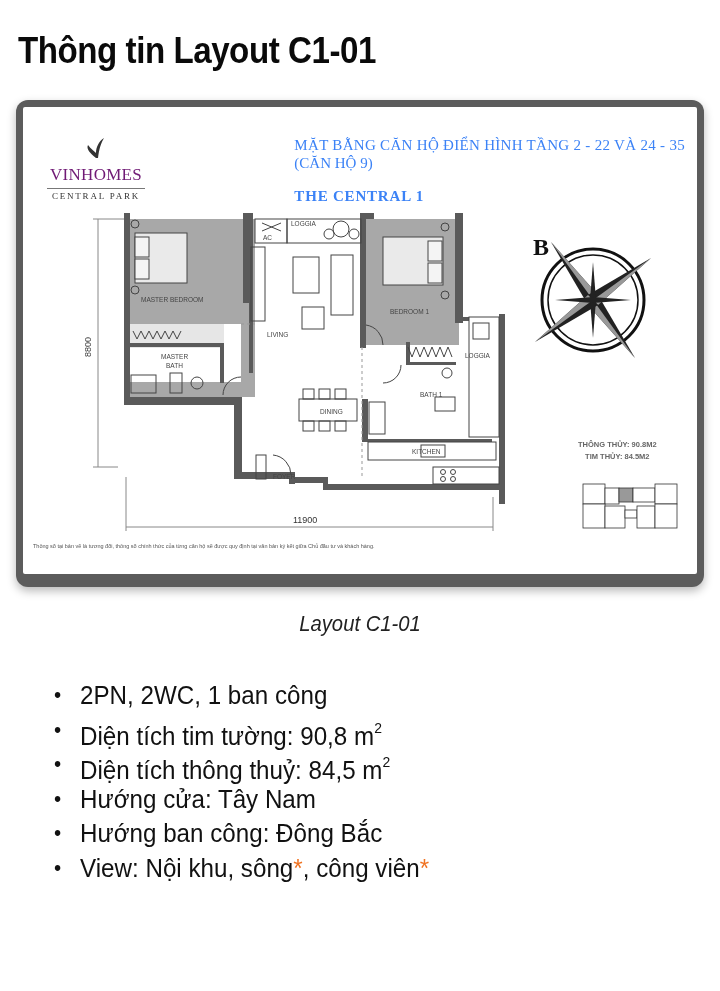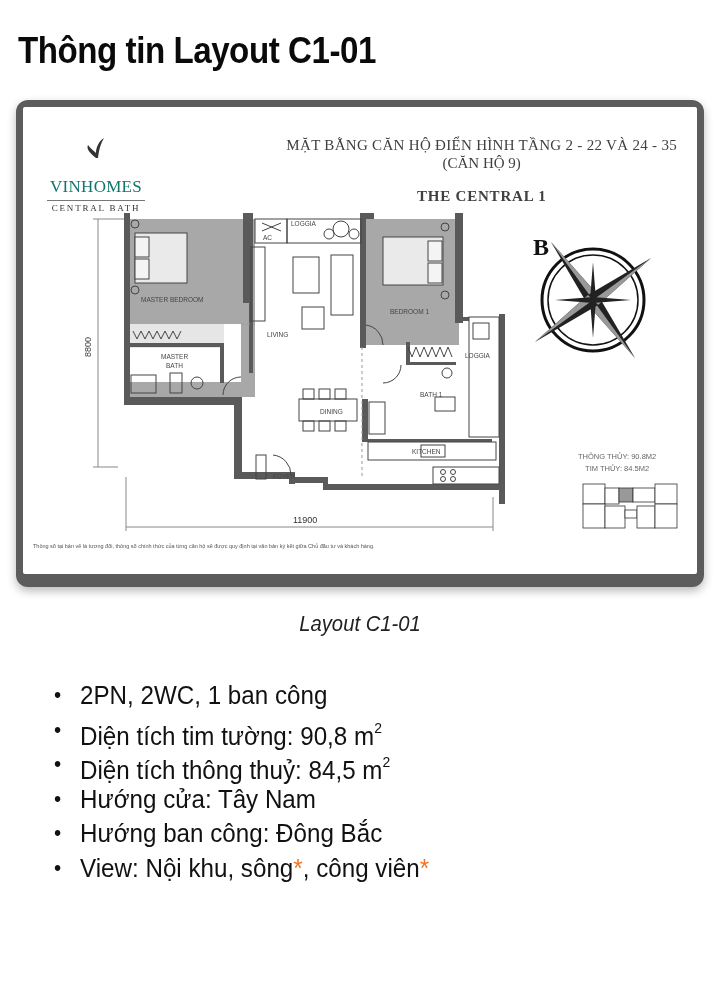--- a/index.html
+++ b/index.html
@@ -17,32 +17,32 @@
     position: absolute; left: 16px; top: 100px; width: 688px; height: 487px;
     background: #5c5c5c; border-radius: 12px;
     box-shadow: 0 4px 10px rgba(0,0,0,0.28);
   }
   .plan-inner {
     position: absolute; left: 7px; top: 7px; right: 7px; bottom: 13px;
     background: #fff; border-radius: 2px; overflow: hidden;
   }
 
   .brand { position: absolute; left: 18px; top: 30px; width: 110px; text-align: center; }
-  .brand-name { font-family: "Liberation Serif", serif; font-size: 17px; color: #0f766e; letter-spacing: 0.3px; margin-top: 14px; }
+  .brand-name { font-family: "Liberation Serif", serif; font-size: 17px; color: #701a75; letter-spacing: 0.3px; margin-top: 2px; }
   .brand-rule { height: 1px; background: #777; margin: 3px 6px 2px; }
   .brand-sub { font-family: "Liberation Serif", serif; font-size: 9px; letter-spacing: 1.8px; color: #333; }
 
-  .plan-header { position: absolute; right: 20px; top: 30px; text-align: center; font-family: "Liberation Serif", serif; color: #404040; }
+  .plan-header { position: absolute; right: 12px; top: 30px; text-align: left; font-family: "Liberation Serif", serif; color: #3b82f6; }
   .plan-header .h1 { font-size: 15px; letter-spacing: 0.3px; }
   .plan-header .h2 { font-size: 15px; margin-top: 1px; }
   .plan-header .h3 { font-size: 15px; font-weight: bold; letter-spacing: 0.8px; margin-top: 16px; }
 
   .plan-svg { position: absolute; left: 0; top: 0; }
 
-  .area-info { position: absolute; left: 555px; top: 344px; text-align: center; font-size: 7.5px; color: #666; font-weight: normal; line-height: 12px; }
+  .area-info { position: absolute; left: 555px; top: 332px; text-align: center; font-size: 7.5px; color: #666; font-weight: bold; line-height: 12px; }
 
   .disclaimer { position: absolute; left: 10px; top: 436px; font-size: 5.5px; color: #555; }
 
   .caption {
     position: absolute; left: 0; right: 0; top: 611px; text-align: center;
     font-style: italic; font-size: 22px; color: #222;
     transform: scaleX(0.92);
   }
 
   .specs { position: absolute; left: 54px; top: 678px; list-style: none; }
@@ -62,21 +62,21 @@
 
 <div class="plan-frame">
   <div class="plan-inner">
 
     <div class="brand">
       <svg width="24" height="22" viewBox="0 0 24 22">
         <path d="M12 21 C 6 16, 2 12, 4 8 C 7 12, 10 14, 12 16 C 12 10, 15 4, 20 1 C 17 6, 15 12, 14 21 Z" fill="#333"></path>
       </svg>
       <div class="brand-name">VINHOMES</div>
       <div class="brand-rule"></div>
-      <div class="brand-sub">CENTRAL BATH</div>
+      <div class="brand-sub">CENTRAL PARK</div>
     </div>
 
     <div class="plan-header">
       <div class="h1">MẶT BẰNG CĂN HỘ ĐIỂN HÌNH TẦNG 2 - 22 VÀ 24 - 35</div>
       <div class="h2">(CĂN HỘ 9)</div>
       <div class="h3">THE CENTRAL 1</div>
     </div>
 
     <svg class="plan-svg" width="674" height="467" viewBox="0 0 674 467" font-family="Liberation Sans, sans-serif">
 

